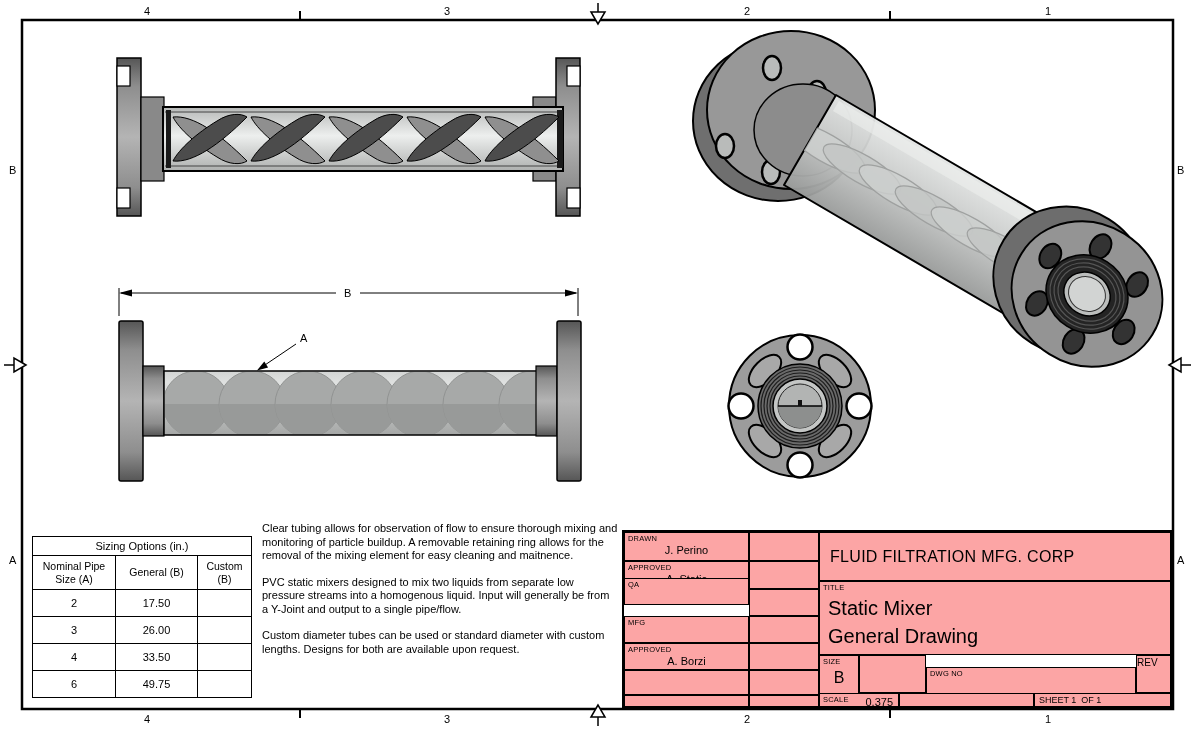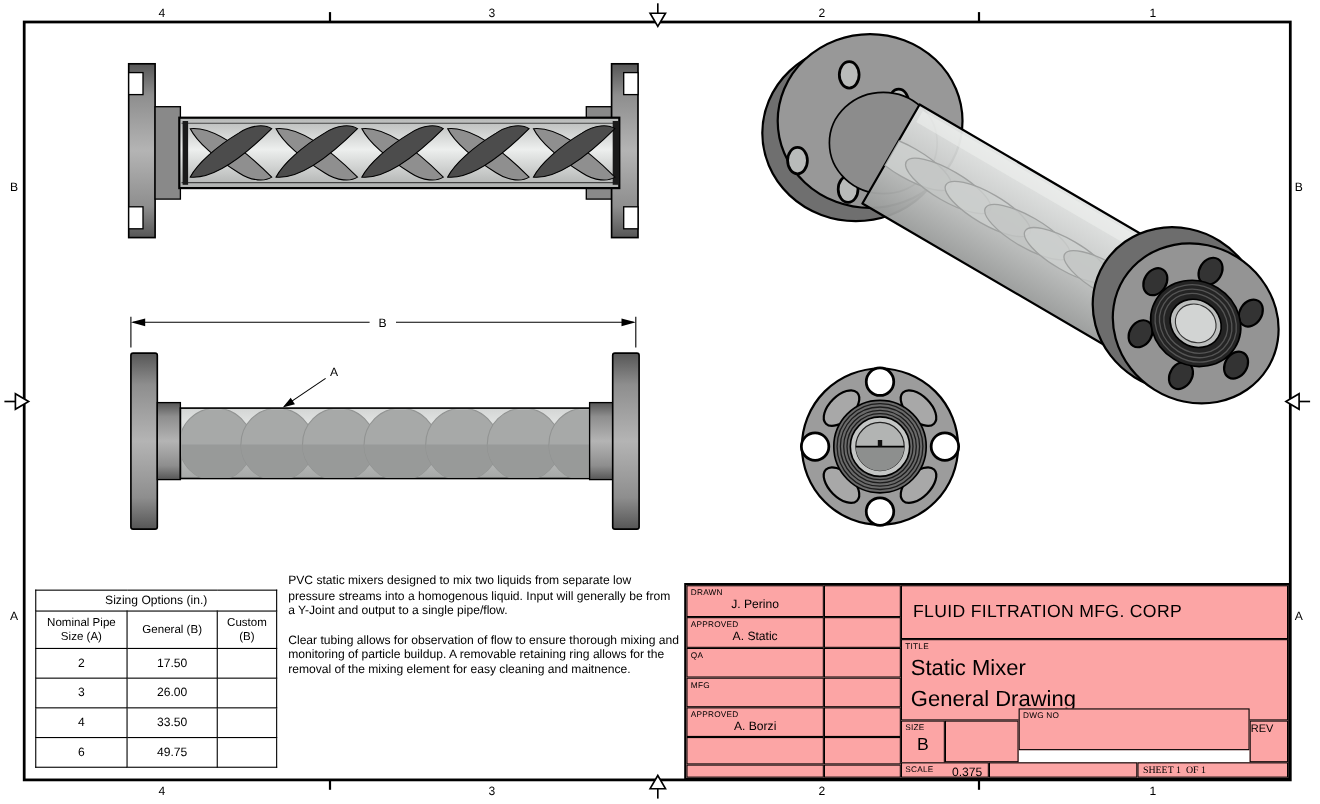--- a/index.html
+++ b/index.html
@@ -25,21 +25,21 @@
   #title-block{position:absolute;left:622px;top:530px;width:551px;height:179px;
                border:2px solid #000;box-sizing:border-box;}
   .tb-cell{position:absolute;border:1px solid #000;box-sizing:border-box;background:#fca5a5;}
   .tb-label{position:absolute;top:1px;left:3px;font-size:7.5px;letter-spacing:0.2px;}
   .tb-value{position:absolute;top:11px;left:0;width:100%;text-align:center;font-size:11px;}
   .tb-company{display:flex;align-items:center;padding-left:10px;font-size:16px;letter-spacing:0.3px;}
   .tb-title-line{font-size:20px;line-height:28px;padding-left:8px;}
   .tb-title-lines{position:absolute;top:12px;left:0;width:100%;}
   .tb-size-value{position:absolute;top:13px;left:0;width:100%;text-align:center;font-size:16px;}
   .tb-scale-value{position:absolute;right:5px;top:2px;font-size:11px;}
-  .tb-sheet{position:absolute;left:4px;top:1px;font-size:9px;white-space:pre;font-family:Liberation Serif, serif;}
+  .tb-sheet{position:absolute;left:4px;top:1px;font-size:9px;white-space:pre;}
   .tb-rev-label{position:absolute;top:1px;left:0;width:100%;text-align:left;font-size:10px;}
 </style>
 </head>
 <body>
 
 <div id="page">
 
 <svg width="1200" height="731" viewBox="0 0 1200 731">
   <defs>
     <linearGradient id="flangeGrad" x1="0" y1="0" x2="0" y2="1">
@@ -277,35 +277,36 @@
   </tr>
   <tr class="t-row">
     <td>6</td>
     <td>49.75</td>
     <td></td>
   </tr>
 </tbody>
     </table>
 
 <div id="description">
+  <p>Clear tubing allows for observation of flow to ensure thorough mixing and monitoring of particle buildup. A removable retaining ring allows for the removal of the mixing element for easy cleaning and maitnence.</p>
   <p>PVC static mixers designed to mix two liquids from separate low pressure streams into a homogenous liquid. Input will generally be from a Y-Joint and output to a single pipe/flow.</p>
-  <p>Clear tubing allows for observation of flow to ensure thorough mixing and monitoring of particle buildup. A removable retaining ring allows for the removal of the mixing element for easy cleaning and maitnence.</p>
+  <p>Custom diameter tubes can be used or standard diameter with custom lengths. Designs for both are available upon request.</p>
 </div>
 
 <div id="title-block">
 
   <div class="tb-cell" style="left:0;top:0;width:125px;height:29px;">
     <span class="tb-label">DRAWN</span>
     <span class="tb-value">J. Perino</span>
   </div>
   <div class="tb-cell" style="left:0;top:29px;width:125px;height:28px;">
     <span class="tb-label">APPROVED</span>
     <span class="tb-value">A. Static</span>
   </div>
-  <div class="tb-cell" style="left:0;top:57px;width:125px;height:27px;">
+  <div class="tb-cell" style="left:0;top:46px;width:125px;height:27px;">
     <span class="tb-label">QA</span>
     <span class="tb-value"></span>
   </div>
   <div class="tb-cell" style="left:0;top:84px;width:125px;height:27px;">
     <span class="tb-label">MFG</span>
     <span class="tb-value"></span>
   </div>
   <div class="tb-cell" style="left:0;top:111px;width:125px;height:27px;">
     <span class="tb-label">APPROVED</span>
     <span class="tb-value">A. Borzi</span>
@@ -329,21 +330,21 @@
     <div class="tb-title-lines">
       <div class="tb-title-line">Static Mixer</div>
       <div class="tb-title-line">General Drawing</div>
     </div>
   </div>
   <div class="tb-cell" style="left:195px;top:123px;width:40px;height:50px;">
     <span class="tb-label">SIZE</span>
     <span class="tb-size-value">B</span>
   </div>
   <div class="tb-cell" style="left:235px;top:123px;width:67px;height:38px;"></div>
-  <div class="tb-cell" style="left:302px;top:112px;width:210px;height:38px;">
+  <div class="tb-cell" style="left:302px;top:135px;width:210px;height:38px;">
     <span class="tb-label">DWG NO</span>
     <span class="tb-value"></span>
   </div>
   <div class="tb-cell" style="left:512px;top:123px;width:35px;height:38px;">
     <span class="tb-rev-label">REV</span>
   </div>
   <div class="tb-cell" style="left:195px;top:161px;width:80px;height:14px;">
     <span class="tb-label">SCALE</span>
     <span class="tb-scale-value">0.375</span>
   </div>

